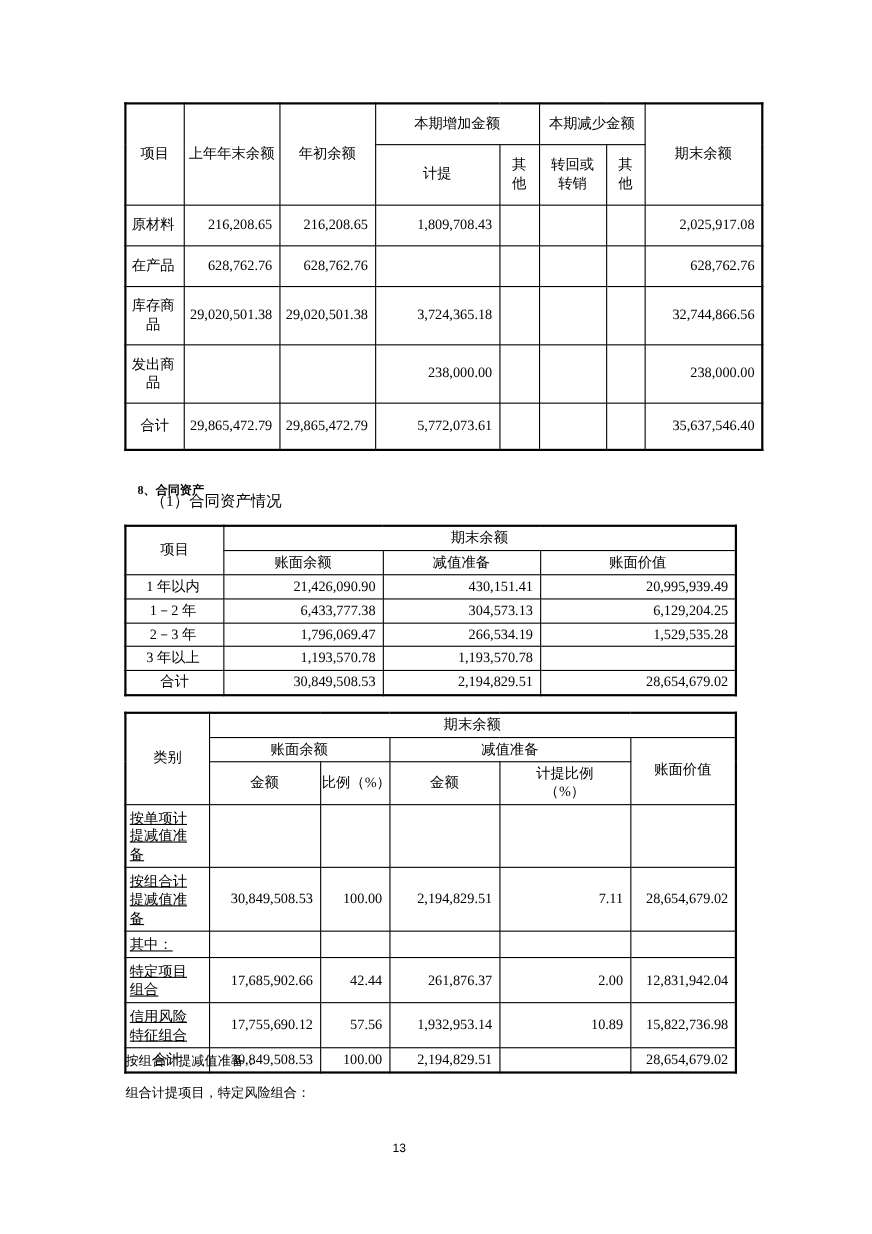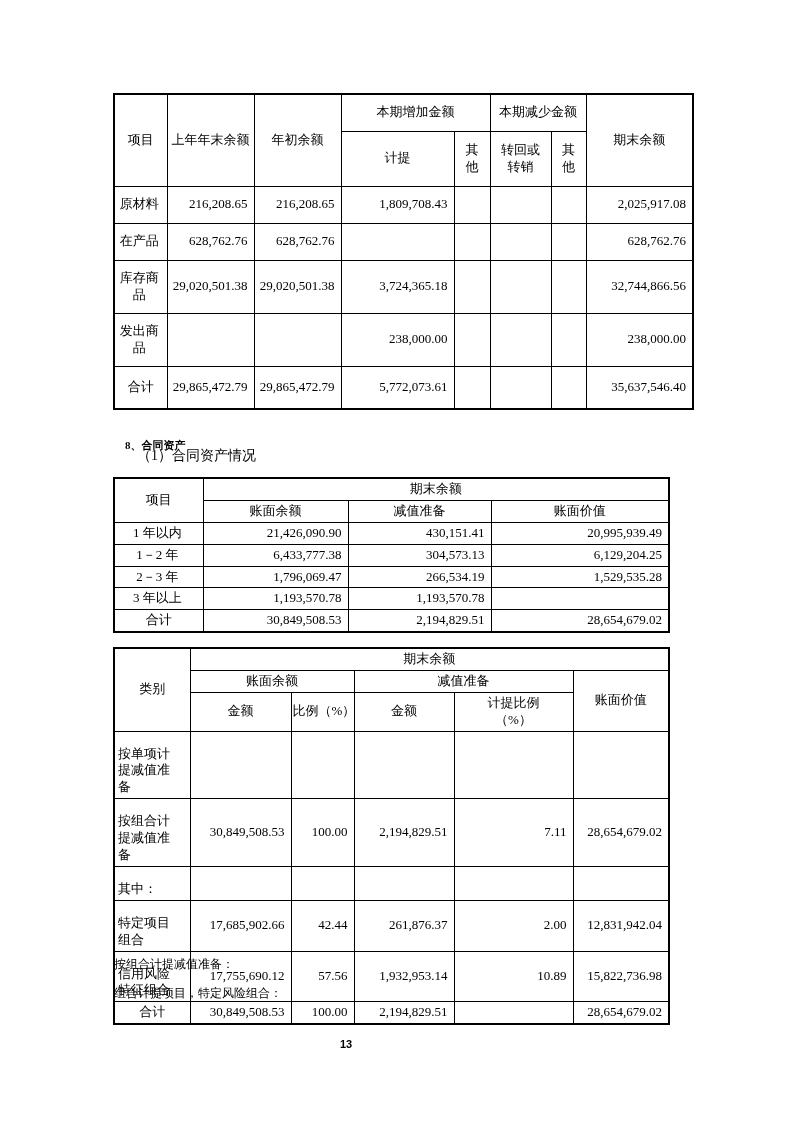--- a/index.html
+++ b/index.html
@@ -21,41 +21,40 @@
   }
   td{
     border:1px solid #000000;
     vertical-align:middle;
     padding:2px 3px;
     overflow:hidden;
   }
   .ctr{text-align:center;}
   .num{text-align:right;padding-right:6px;white-space:nowrap;}
   .lbl{text-align:center;padding:2px 6px 2px 3px;}
-  .cat{text-align:left;padding:14px 10px 2px 3px;}
+  .cat{text-align:left;padding:4px 10px 2px 3px;text-decoration:underline;}
   .pad6{padding:4px 6px;}
   .preline{white-space:pre-line;}
   .nowrap{white-space:nowrap;}
   .heading-section{
     position:absolute;left:125px;top:418px;
     font-size:11px;font-weight:bold;margin-top:20px;
   }
   .heading-sub{
     position:absolute;left:137px;
     font-size:14px;font-weight:normal;
   }
   .note-line{
     position:absolute;left:114px;
     font-size:12px;
   }
   .page-number{
-    position:absolute;left:0;top:1038px;width:692px;
+    position:absolute;left:17px;top:1038px;width:692px;
     text-align:center;font-size:11px;
     font-family:"Liberation Sans","DejaVu Sans",sans-serif;
-    font-weight:bold;
   }
   #t1{left:113px;top:93px;width:579px;}
   #t2{left:113px;top:477px;width:555px;}
   #t3{left:113px;top:647px;width:555px;}
 </style>
 </head>
 <body>
 
 <div class="page">
 

